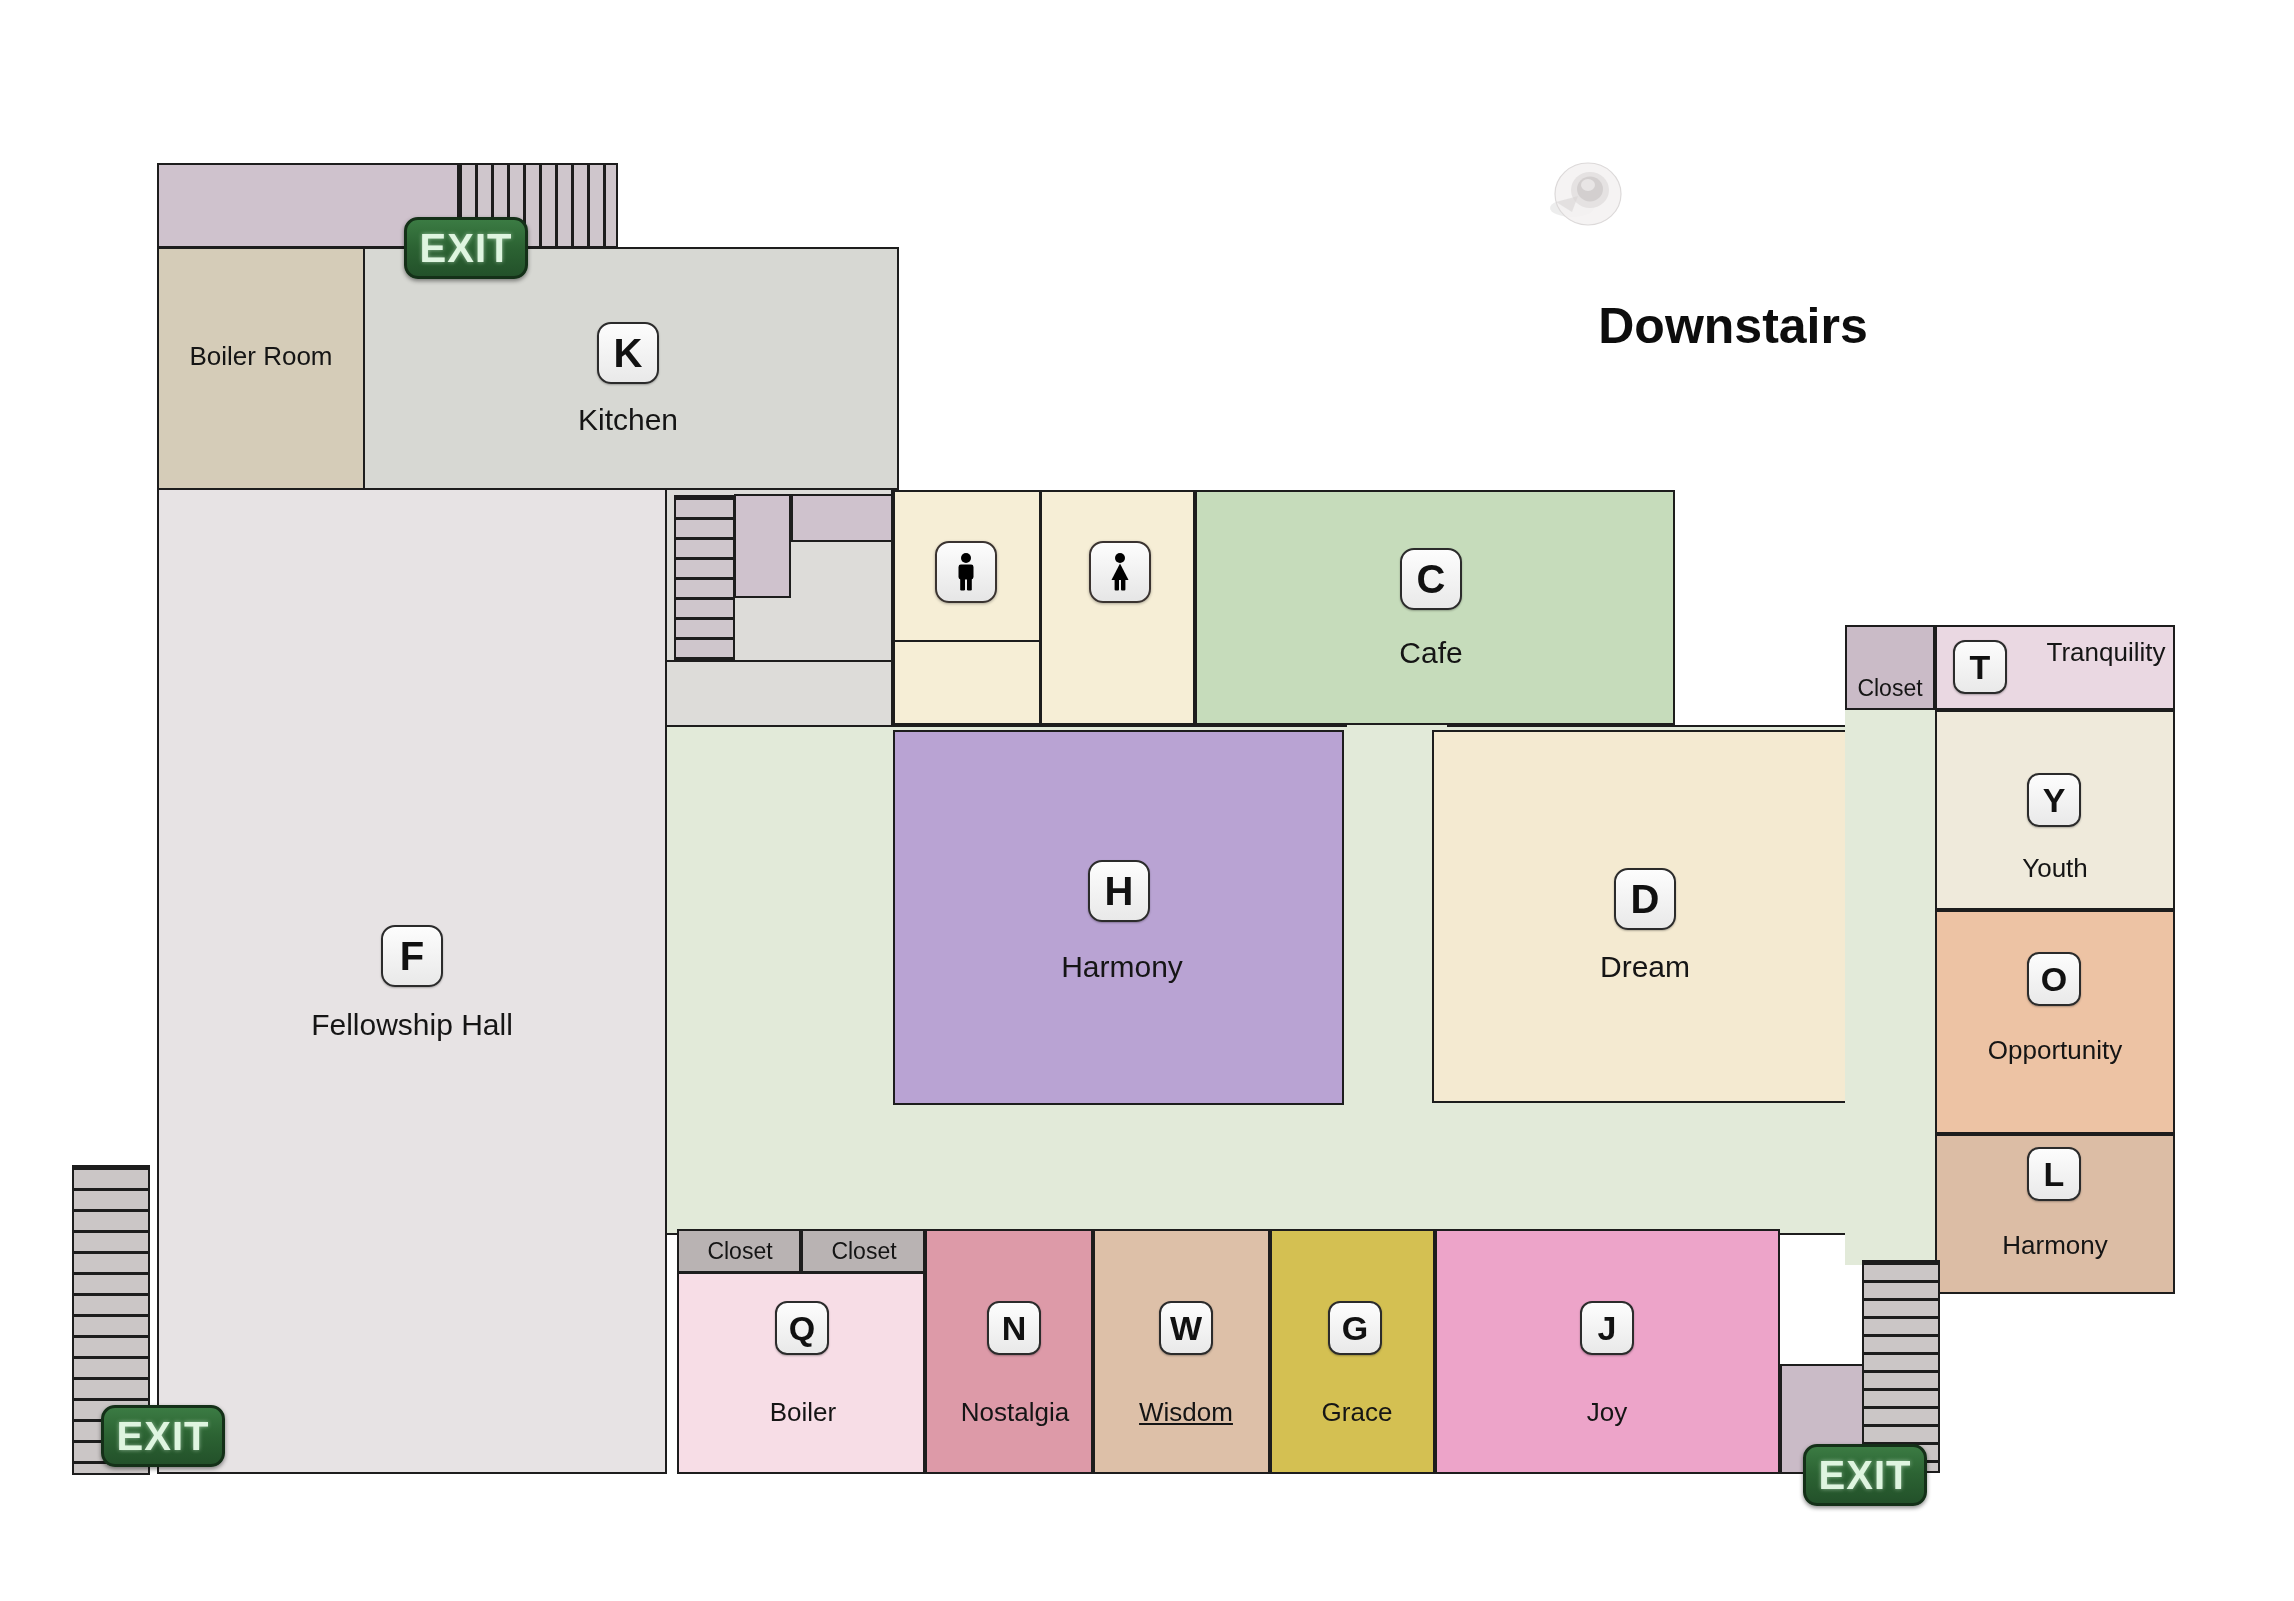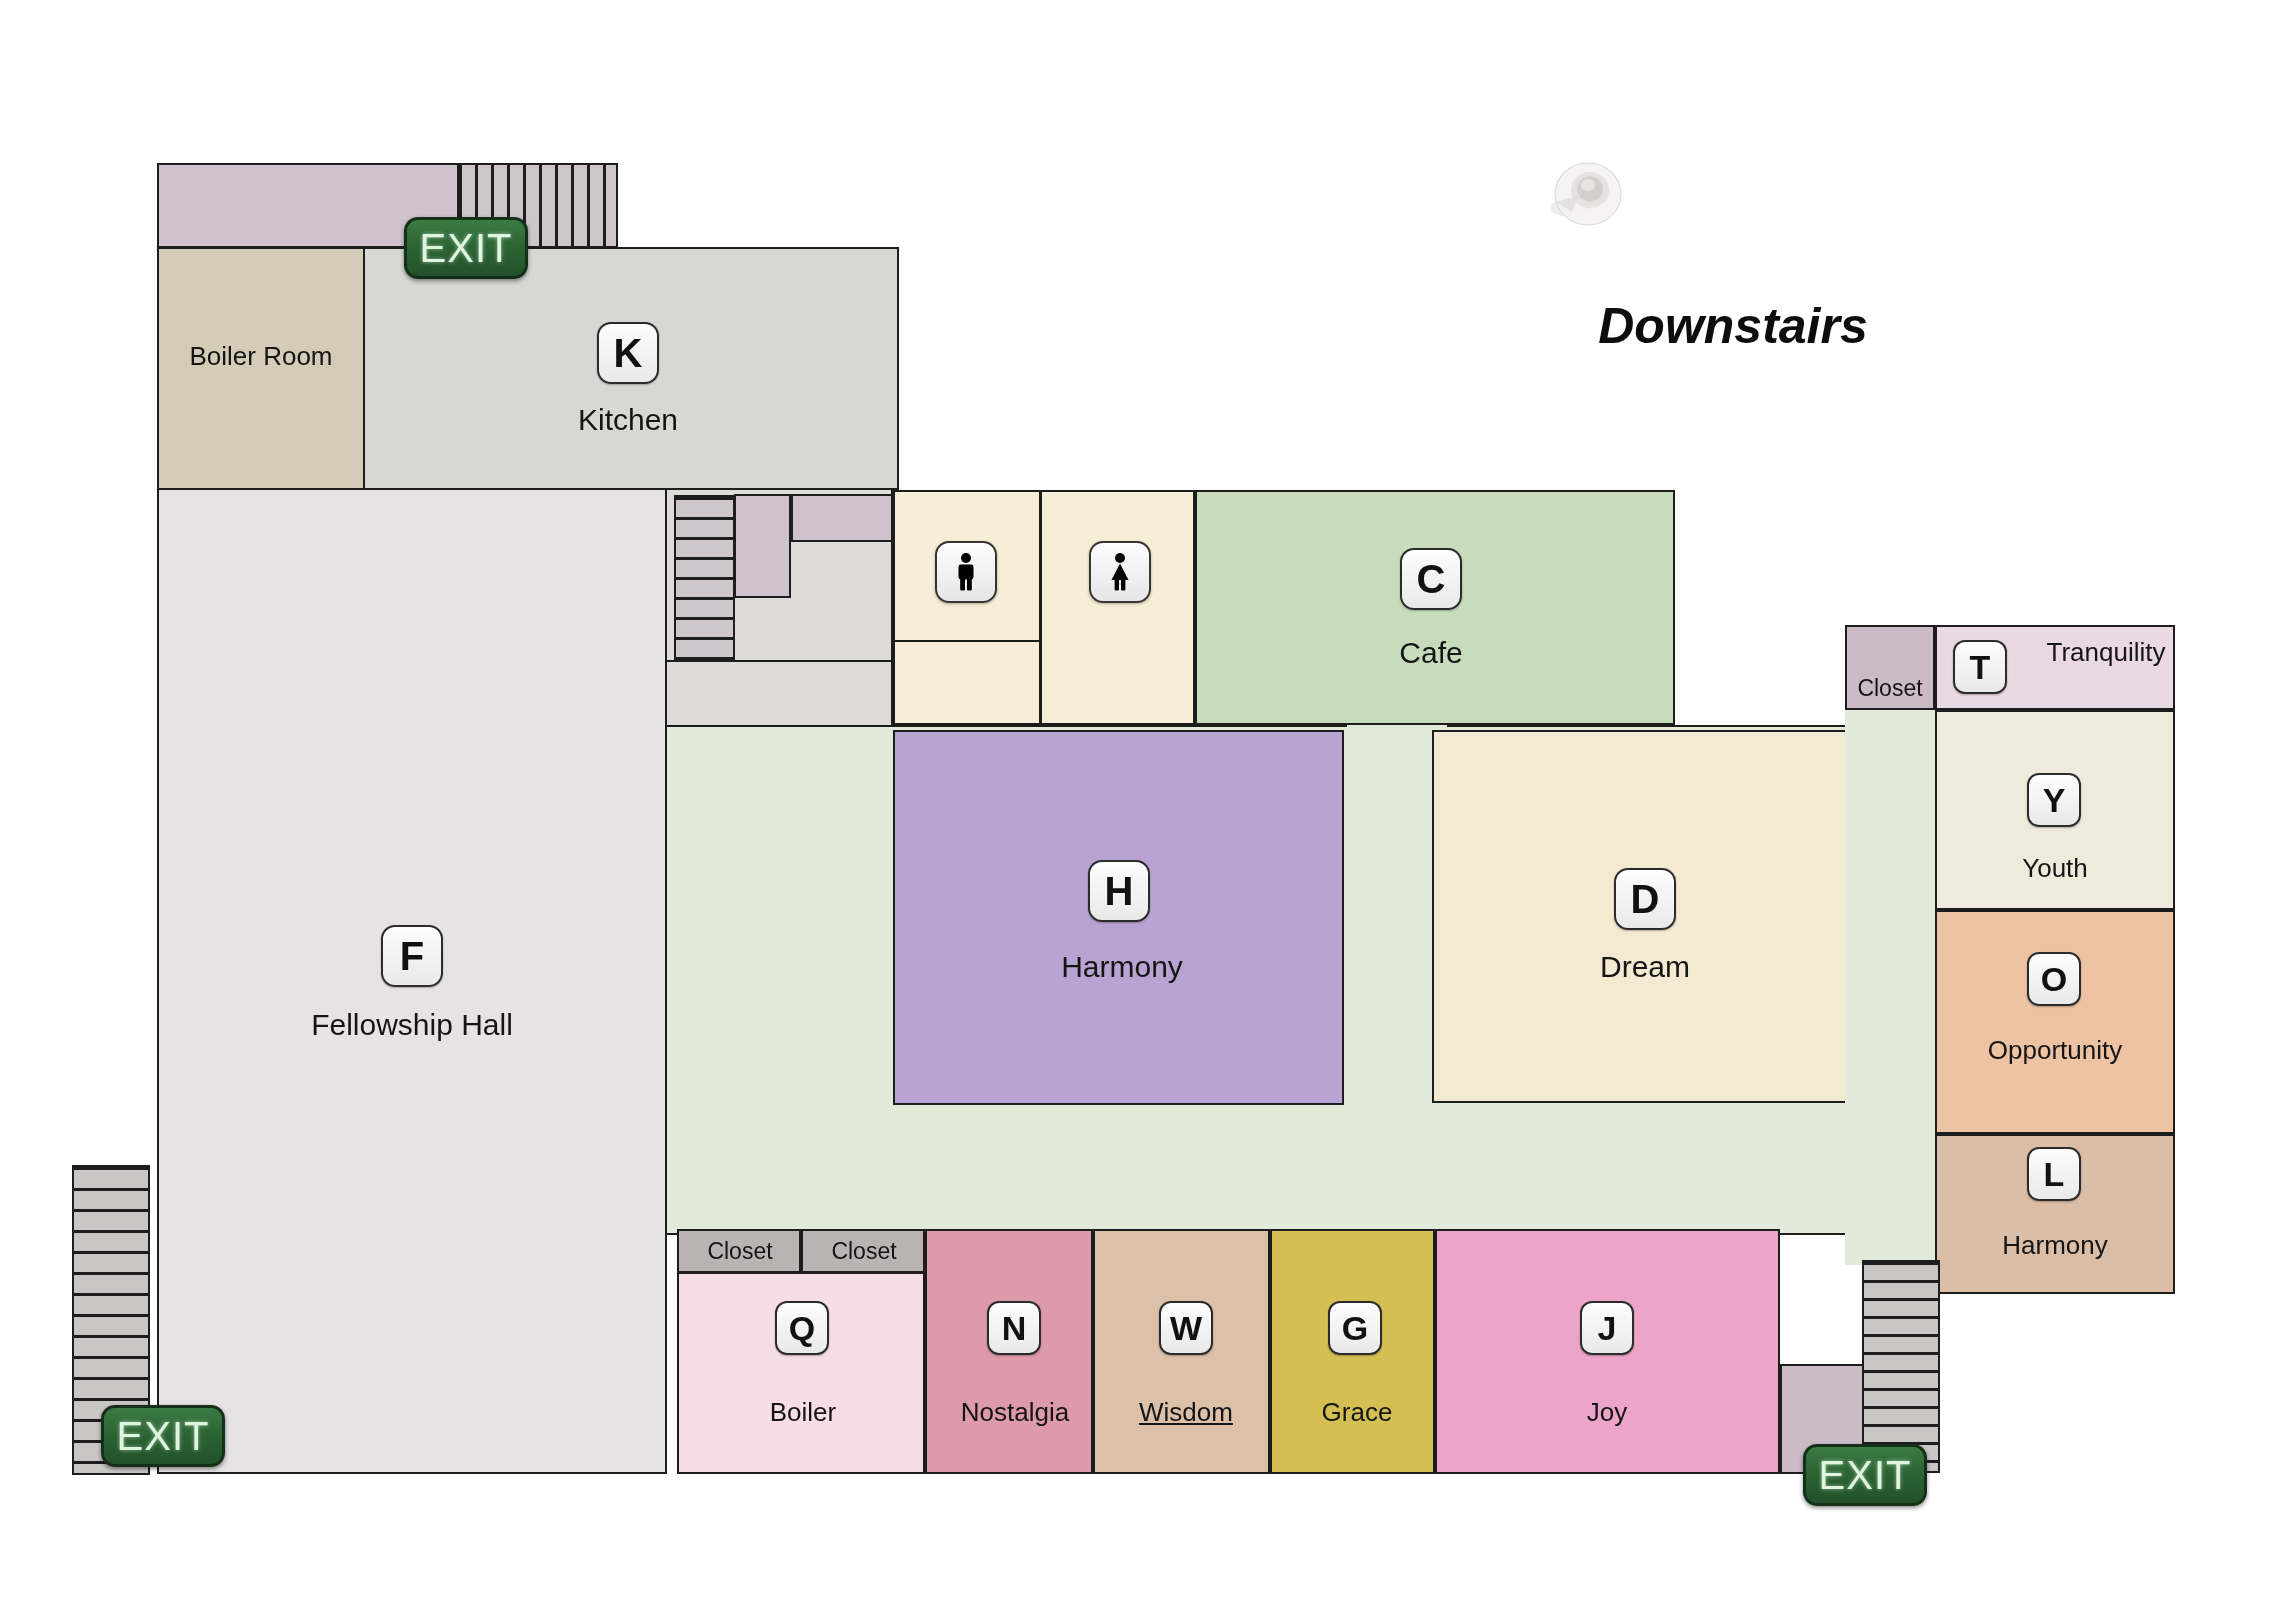--- a/index.html
+++ b/index.html
@@ -43,21 +43,21 @@
   .rlabel.sm{font-size:26px;}
   .rlabel.xs{font-size:23px;}
 
   
   .exit{
     position:absolute;
     background:linear-gradient(180deg,#3b7b43 0%,#2c6333 48%,#23512a 100%);
     border:3px solid #143018;
     border-radius:14px;
     color:#dff5e0;
-    font-size:40px;font-weight:normal;
+    font-size:40px;font-weight:bold;
     letter-spacing:1px;
     display:flex;align-items:center;justify-content:center;
     box-shadow:0 2px 4px rgba(0,0,0,.45);
     text-shadow:0 0 4px rgba(230,255,232,.55);
     z-index:40;
   }
 
   
   .stairs{
     position:absolute;box-sizing:border-box;
@@ -87,21 +87,21 @@
   }
 
   
   #pin{position:absolute;width:96px;height:86px;}
 </style>
 </head>
 <body>
 
 <div id="plan">
 
-  <div id="title" style="left:1733px;top:297px;transform:translateX(-50%);font-style:italic;">Downstairs</div>
+  <div id="title" style="left:1733px;top:297px;transform:translateX(-50%);">Downstairs</div>
 
   <svg id="pin" style="left:1538px;top:150px;" viewBox="0 0 96 86">
     <ellipse cx="34" cy="58" rx="22" ry="9" fill="#000" opacity="0.07"></ellipse>
     <ellipse cx="50" cy="44" rx="33" ry="31" fill="#f3f1f1" opacity="0.85"></ellipse>
     <ellipse cx="50" cy="44" rx="33" ry="31" fill="none" stroke="#dcd9d9" stroke-width="1.2"></ellipse>
     <ellipse cx="52" cy="40" rx="19" ry="18" fill="#e5e2e2"></ellipse>
     <ellipse cx="52" cy="39" rx="13" ry="12.5" fill="#d3cfcf"></ellipse>
     <ellipse cx="50" cy="35" rx="7" ry="6" fill="#e8e5e5"></ellipse>
     <path d="M18 52 L40 46 L34 62 Z" fill="#d9d5d5" opacity="0.6"></path>
   </svg>

